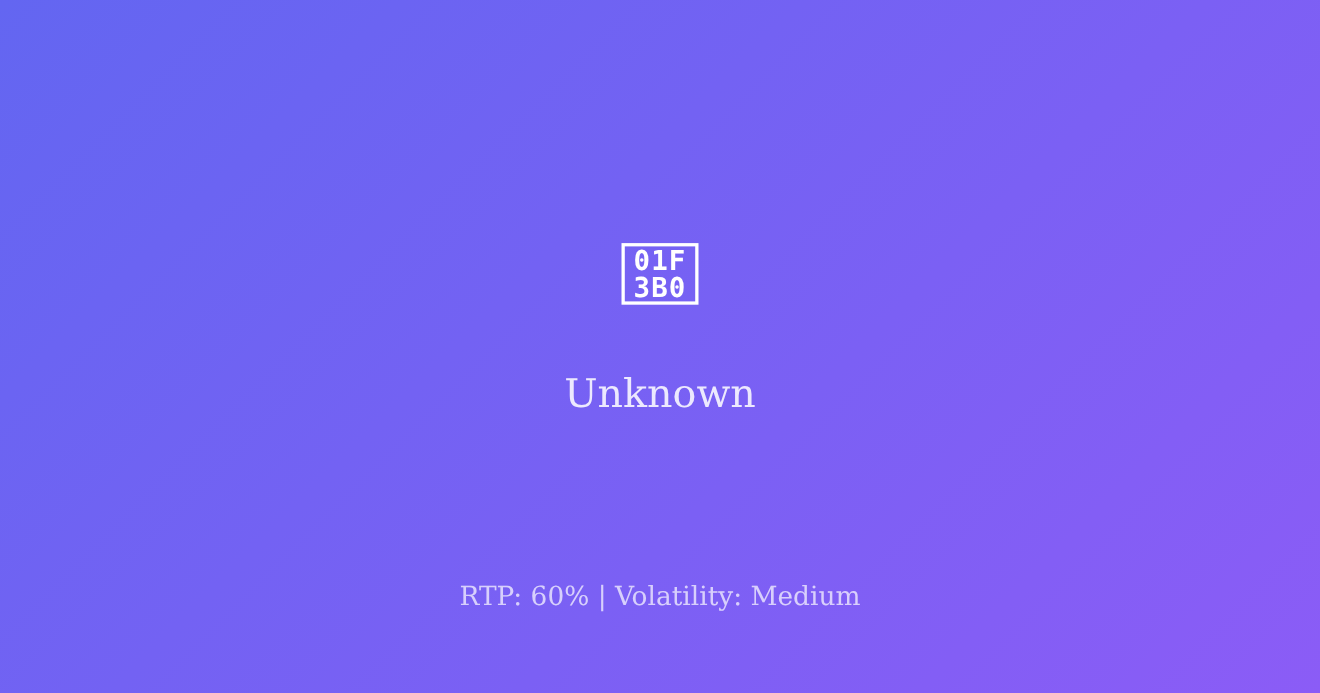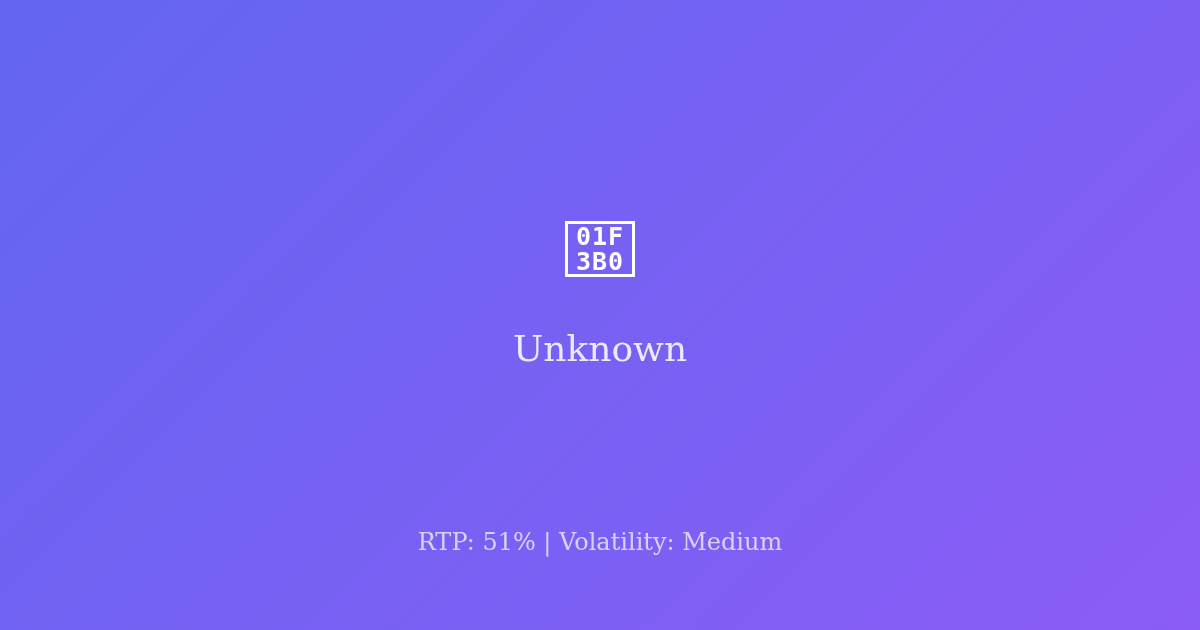--- a/index.html
+++ b/index.html
@@ -41,21 +41,21 @@
     padding-bottom: 46px;
     box-sizing: border-box;
   }
 
   .game-title {
     display: flex;
     flex-direction: row;
     align-items: center;
     justify-content: center;
     gap: 22px;
-    margin: 8px;
+    margin: 18px;
     font-family: "DejaVu Serif", "Liberation Serif", serif;
     font-weight: bold;
     font-size: 72px;
     line-height: 1.04;
     color: #FFFFFF;
     letter-spacing: 0px;
     white-space: nowrap;
     text-align: center;
   }
 
@@ -124,15 +124,15 @@
       <span class="tofu-glyph">
         <span class="tofu-row">01F</span>
         <span class="tofu-row">3B0</span>
       </span>
     </h1>
 
     <p class="game-subtitle">Unknown</p>
 
   </div>
 
-  <p class="game-meta">RTP: 51% | Volatility: Medium</p>
+  <p class="game-meta">RTP: 60% | Volatility: Medium</p>
 
 </div>
 
 </body></html>

